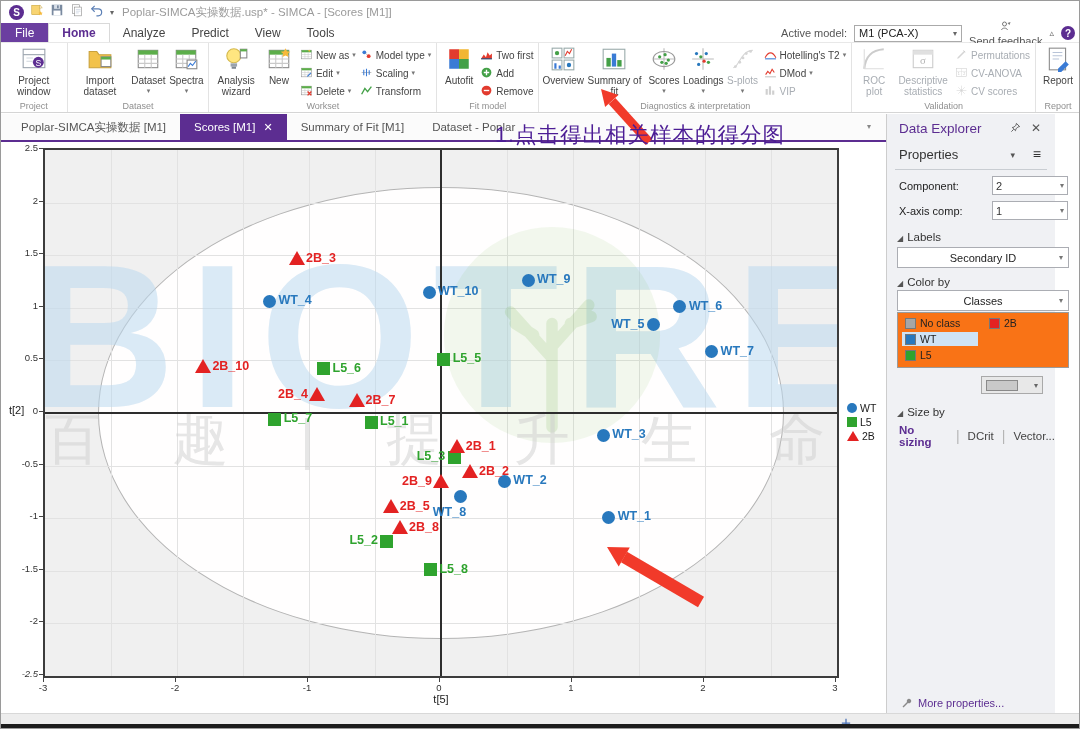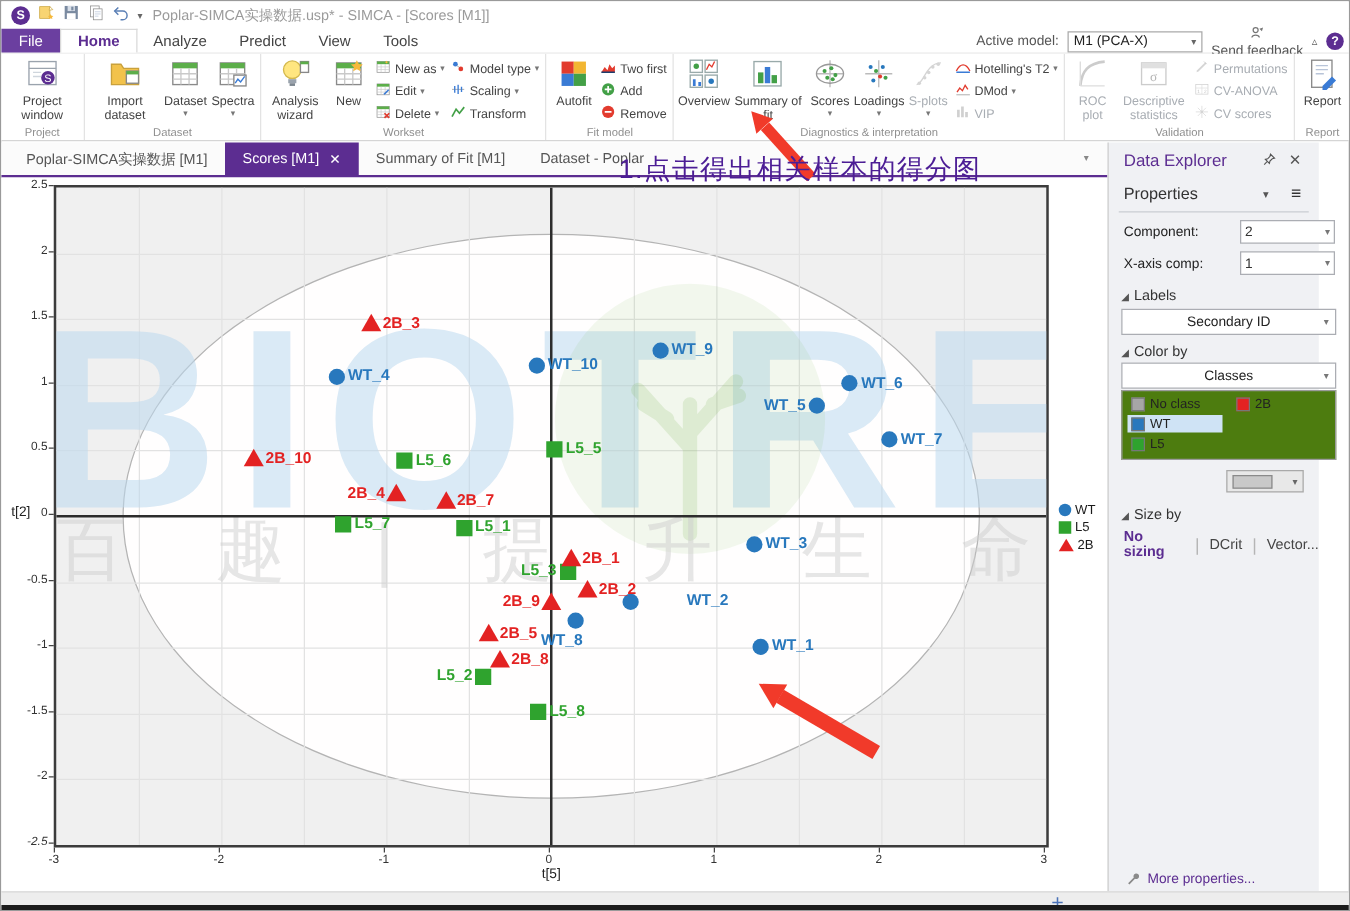--- a/index.html
+++ b/index.html
@@ -86,21 +86,21 @@
   .p-props-caret { position:absolute; right:40px; top:36px; font-size:9px; color:#555; }
   .p-props-menu { position:absolute; right:14px; top:32px; font-size:14px; color:#333; }
   .p-hr { position:absolute; left:8px; right:8px; top:55px; border-top:1px solid #c9cdd2; }
   .p-lbl { position:absolute; left:12px; font-size:11px; color:#222; }
   .p-select { position:absolute; left:105px; width:76px; height:19px; background:#fff; border:1px solid #abadb3; display:flex; align-items:center; justify-content:space-between; padding:0 3px; font-size:11px; }
   .p-select .cv { font-size:8px; color:#777; }
   .p-sect { position:absolute; left:10px; font-size:11.5px; color:#333; }
   .p-sect .tri { font-size:8px; color:#555; margin-right:4px; }
   .p-combo { position:absolute; left:10px; width:172px; height:21px; background:#fff; border:1px solid #abadb3; display:flex; align-items:center; justify-content:center; font-size:11px; color:#222; }
   .p-combo .cv { position:absolute; right:5px; font-size:8px; color:#777; }
-  .classbox { position:absolute; left:10px; top:198px; width:172px; height:56px; background:#4d7c0f; border:1px solid #9b9b9b; }
+  .classbox { position:absolute; left:10px; top:198px; width:172px; height:56px; background:#f97316; border:1px solid #9b9b9b; }
   .cls-item { position:absolute; display:flex; align-items:center; gap:4px; font-size:10.5px; color:#222; padding:1px 3px; }
   .cls-item.hl { background:#cfe3f5; width:76px; }
   .cls-swatch { width:11px; height:11px; border:1px solid #777; }
   .mini-combo { position:absolute; right:12px; top:262px; width:62px; height:18px; background:#e8e8e8; border:1px solid #a9a9a9; display:flex; align-items:center; justify-content:space-between; padding:0 4px; }
   .mini-combo .sw { width:32px; height:11px; background:#c9c9c9; border:1px solid #8a8a8a; }
   .mini-combo .cv { font-size:8px; color:#666; }
   .sizeopts { position:absolute; left:12px; top:310px; display:flex; align-items:center; gap:8px; font-size:11.5px; color:#444; }
   .sizeopts .sep { color:#b5b5b5; font-size:14px; }
   .sizeopts .opt.active { color:#5C2D91; font-weight:bold; }
   .p-more { position:absolute; left:14px; top:583px; color:#5C2D91; font-size:11px; display:flex; align-items:center; gap:5px; }
@@ -533,21 +533,21 @@
         <span class="ptlabel" style="color: rgb(40, 120, 189); left: 492.12px; top: 122.448px;">WT_9</span>
         <div class="pt circle" style="left: 628.42px; top: 150.248px; background: rgb(40, 120, 189);"></div>
         <span class="ptlabel" style="color: rgb(40, 120, 189); left: 643.92px; top: 148.748px;">WT_6</span>
         <div class="pt circle" style="left: 602.02px; top: 168.132px; background: rgb(40, 120, 189);"></div>
         <span class="ptlabel" style="color: rgb(40, 120, 189); right: 192.48px; top: 166.632px;">WT_5</span>
         <div class="pt circle" style="left: 660.1px; top: 195.484px; background: rgb(40, 120, 189);"></div>
         <span class="ptlabel" style="color: rgb(40, 120, 189); left: 675.6px; top: 193.984px;">WT_7</span>
         <div class="pt circle" style="left: 551.86px; top: 278.592px; background: rgb(40, 120, 189);"></div>
         <span class="ptlabel" style="color: rgb(40, 120, 189); left: 567.36px; top: 277.092px;">WT_3</span>
         <div class="pt circle" style="left: 452.86px; top: 324.88px; background: rgb(40, 120, 189);"></div>
-        <span class="ptlabel" style="color: rgb(40, 120, 189); left: 468.36px; top: 323.38px; margin-left: 36px;">WT_2</span>
+        <span class="ptlabel" style="color: rgb(40, 120, 189); left: 468.36px; top: 323.38px;">WT_2</span>
         <div class="pt circle" style="left: 409.3px; top: 339.608px; background: rgb(40, 120, 189);"></div>
         <span class="ptlabel" style="color: rgb(40, 120, 189); left: 387.8px; top: 355.108px;">WT_8</span>
         <div class="pt circle" style="left: 557.14px; top: 360.648px; background: rgb(40, 120, 189);"></div>
         <span class="ptlabel" style="color: rgb(40, 120, 189); left: 572.64px; top: 359.148px;">WT_1</span>
         <div class="pt square" style="left: 272.02px; top: 212.316px; background: rgb(47, 163, 46);"></div>
         <span class="ptlabel" style="color: rgb(47, 163, 46); left: 287.52px; top: 210.816px;">L5_6</span>
         <div class="pt square" style="left: 392.14px; top: 202.848px; background: rgb(47, 163, 46);"></div>
         <span class="ptlabel" style="color: rgb(47, 163, 46); left: 407.64px; top: 201.348px;">L5_5</span>
         <div class="pt square" style="left: 223.18px; top: 262.812px; background: rgb(47, 163, 46);"></div>
         <span class="ptlabel" style="color: rgb(47, 163, 46); left: 238.68px; top: 261.312px;">L5_7</span>

